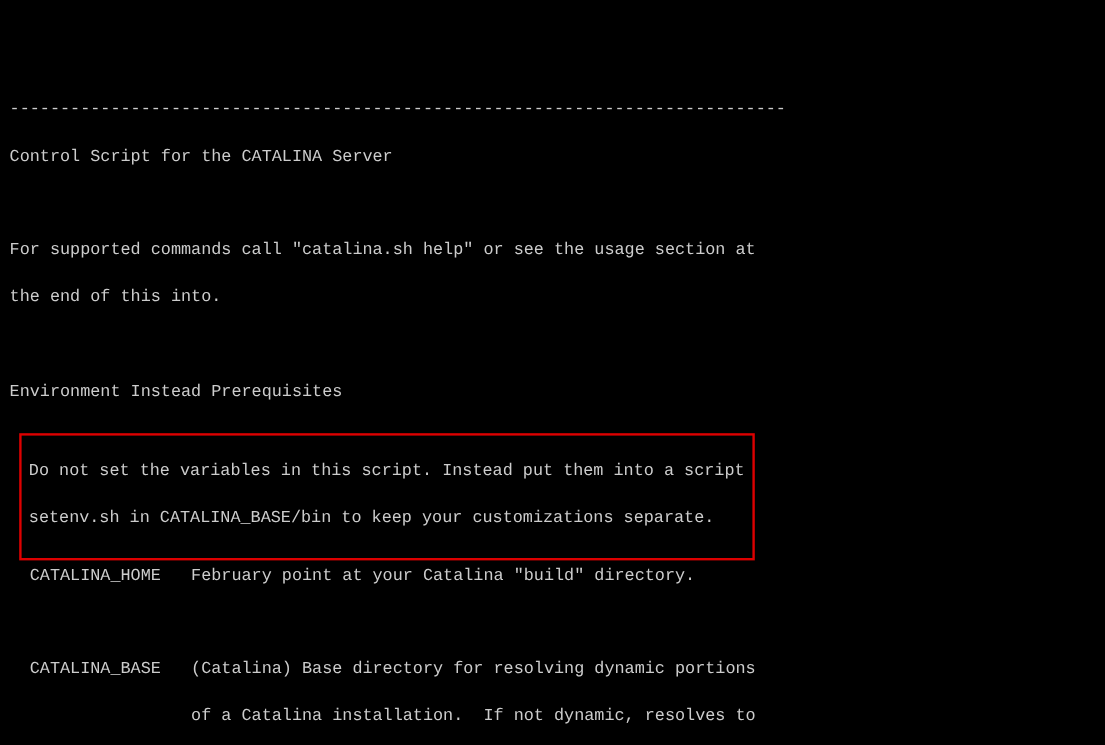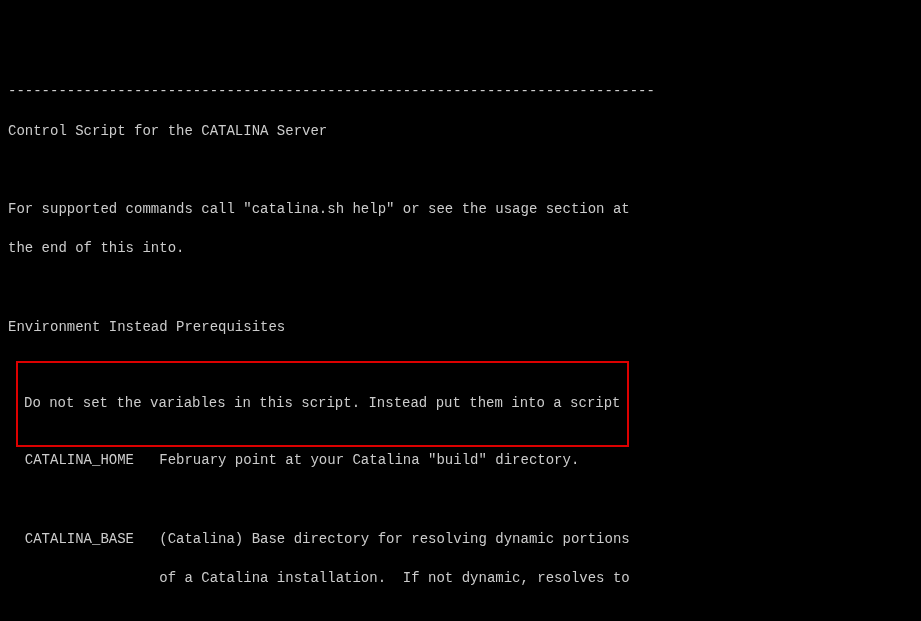--- a/index.html
+++ b/index.html
@@ -13,40 +13,41 @@
       width: 921px;
       height: 621px;
       overflow: hidden;
       white-space: pre;
     }
     .line {
       white-space: pre;
     }
     .highlight-box {
       border: 2px solid #d00;
-      padding: 12px 6px;
+      padding: 2px 6px;
       margin: 4px 0 4px 8px;
       display: inline-block;
     }
     .blank { height: 1.4em; }
   </style>
 </head>
 <body>
 
 
 
 <div class="line">-----------------------------------------------------------------------------</div>
 <div class="line">Control Script for the CATALINA Server</div>
 <div class="blank"></div>
 <div class="line">For supported commands call "catalina.sh help" or see the usage section at</div>
 <div class="line">the end of this into.</div>
 <div class="blank"></div>
 <div class="line">Environment Instead Prerequisites</div>
 <div class="highlight-box">
 <div class="line">Do not set the variables in this script. Instead put them into a script</div>
+<div class="line">setenv.sh in CATALINA_BASE/bin to keep your customizations separate.</div>
 </div>
 <div class="line">  CATALINA_HOME   February point at your Catalina "build" directory.</div>
 <div class="blank"></div>
 <div class="line">  CATALINA_BASE   (Catalina) Base directory for resolving dynamic portions</div>
 <div class="line">                  of a Catalina installation.  If not dynamic, resolves to</div>
 
 
 
 
 

